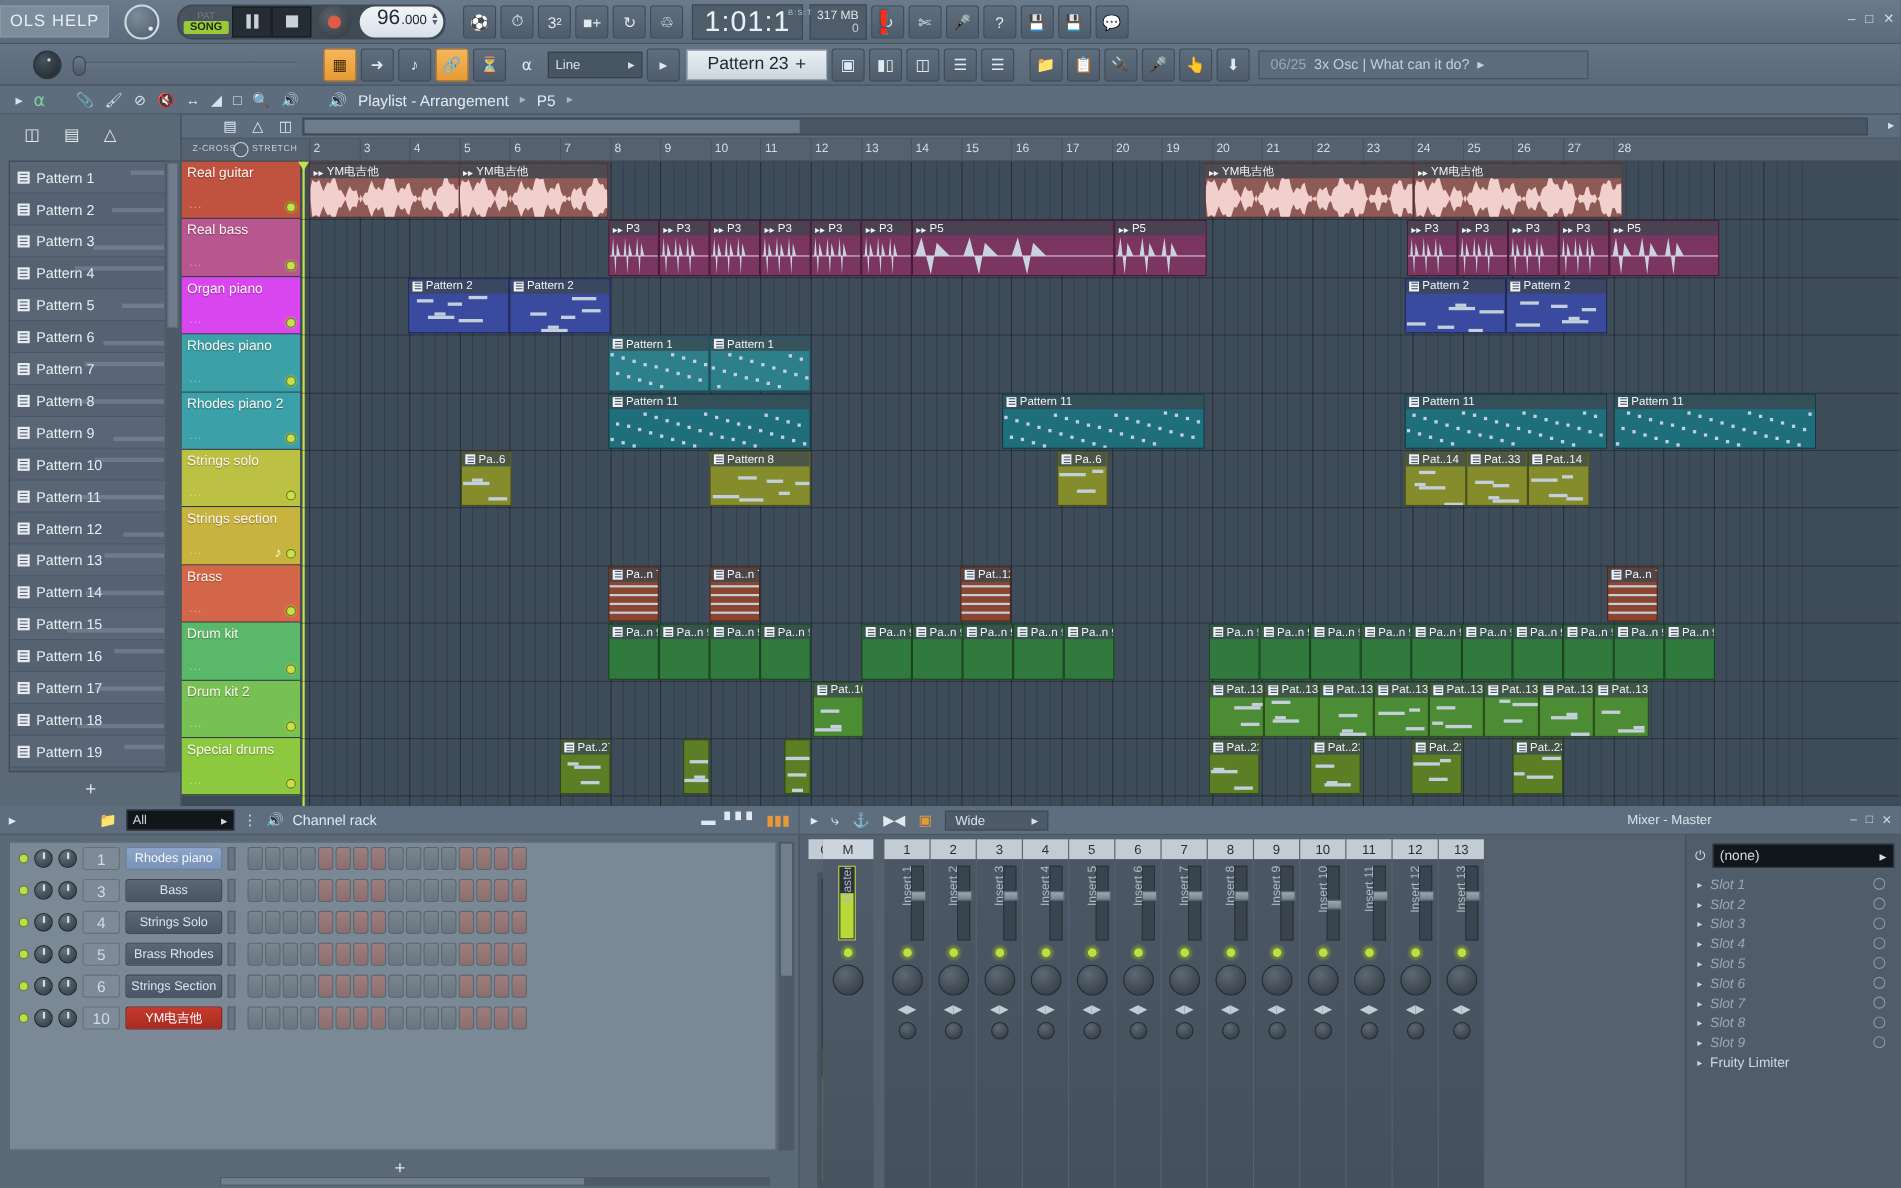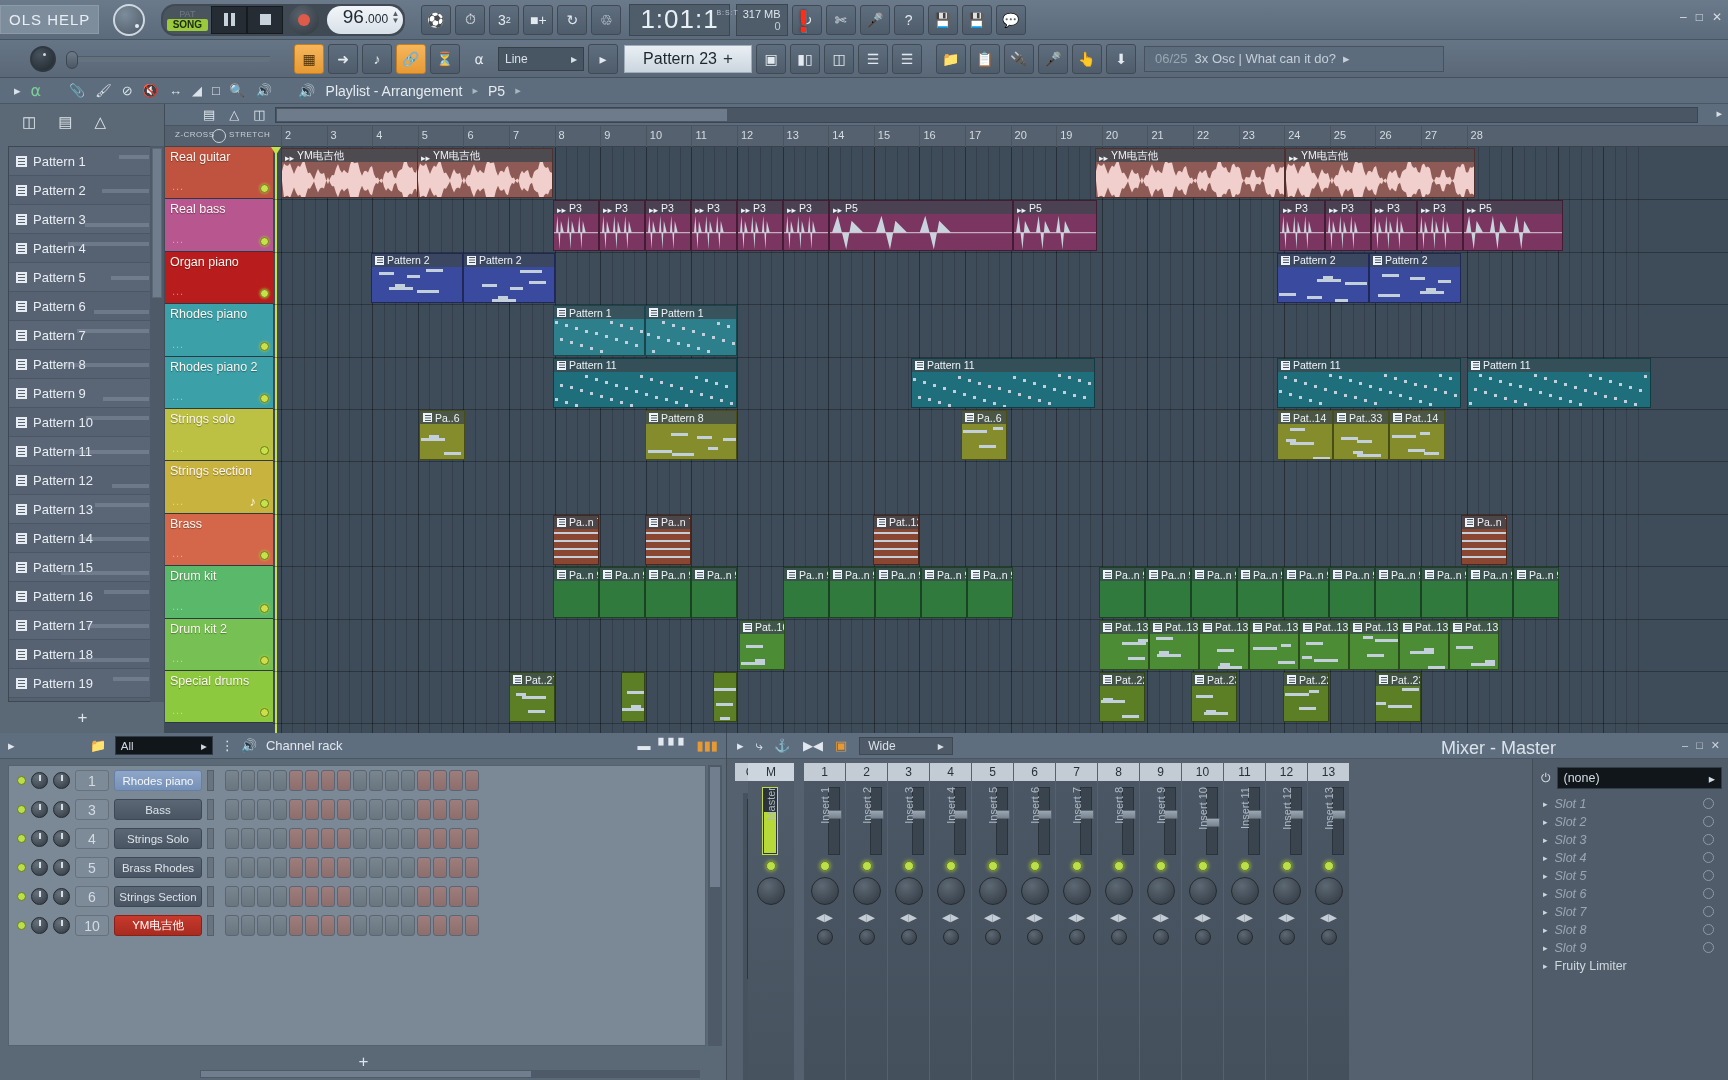--- a/index.html
+++ b/index.html
@@ -259,21 +259,21 @@
   .cr-plus{position:absolute;left:0;bottom:8px;width:727px;text-align:center;color:#dde4eb;font-size:17px;}
   .cr-hs{position:absolute;left:200px;bottom:2px;width:500px;height:8px;background:#4e5a67;}
   .cr-hs .th{margin:1px;height:6px;width:330px;background:#707e8d;}
 
   
   .mixer{position:absolute;left:727px;top:0;width:1001px;height:347px;background:#55616e;}
   .mx-top{height:26px;background:#5f6e7e;display:flex;align-items:center;gap:12px;
     padding-left:10px;color:#e1e8ef;font-size:13px;border-bottom:1px solid #4a5661;}
   .mx-wide{background:#4e5a67;border:1px solid #3d4853;height:18px;display:flex;
     align-items:center;padding:0 8px;gap:42px;font-size:12px;color:#d9e1e8;}
-  .mx-title{position:absolute;right:172px;top:5px;font-size:18px;color:#dbe3ea;}
+  .mx-title{position:absolute;right:172px;top:5px;font-size:12px;color:#dbe3ea;}
   .mx-win{position:absolute;right:8px;top:6px;display:flex;gap:8px;color:#ccd5dd;font-size:11px;}
 
   .mx-strips{position:absolute;left:8px;top:30px;right:200px;bottom:0;display:flex;gap:1px;}
   .strip{width:41px;background:linear-gradient(#4b5764,#44505c);position:relative;
     display:flex;flex-direction:column;align-items:center;}
   .strip.master{width:46px;background:linear-gradient(#505c69,#47535f);}
   .strip .hd{height:18px;width:100%;background:#c3ccd4;color:#283039;font-size:12px;
     display:flex;align-items:center;justify-content:center;}
   .strip.master .hd{background:#ccd5dd;}
   .strip .vname{writing-mode:vertical-rl;transform:rotate(180deg);
@@ -641,21 +641,21 @@
           <div class="trackhead" style="top: 0px; height: 52.4px; background: rgb(192, 83, 64);">
             <div class="tname">Real guitar</div>
             <span class="dots">...</span>
             <span class="led"></span>
           </div>
           <div class="trackhead" style="top: 52.4px; height: 52.4px; background: rgb(183, 86, 143);">
             <div class="tname">Real bass</div>
             <span class="dots">...</span>
             <span class="led"></span>
           </div>
-          <div class="trackhead" style="top: 104.8px; height: 52.4px; background: #b91c1c;">
+          <div class="trackhead" style="top: 104.8px; height: 52.4px; background: #d946ef;">
             <div class="tname">Organ piano</div>
             <span class="dots">...</span>
             <span class="led"></span>
           </div>
           <div class="trackhead" style="top: 157.2px; height: 52.4px; background: rgb(59, 160, 168);">
             <div class="tname">Rhodes piano</div>
             <span class="dots">...</span>
             <span class="led"></span>
           </div>
           <div class="trackhead" style="top: 209.6px; height: 52.4px; background: rgb(59, 160, 168);">

